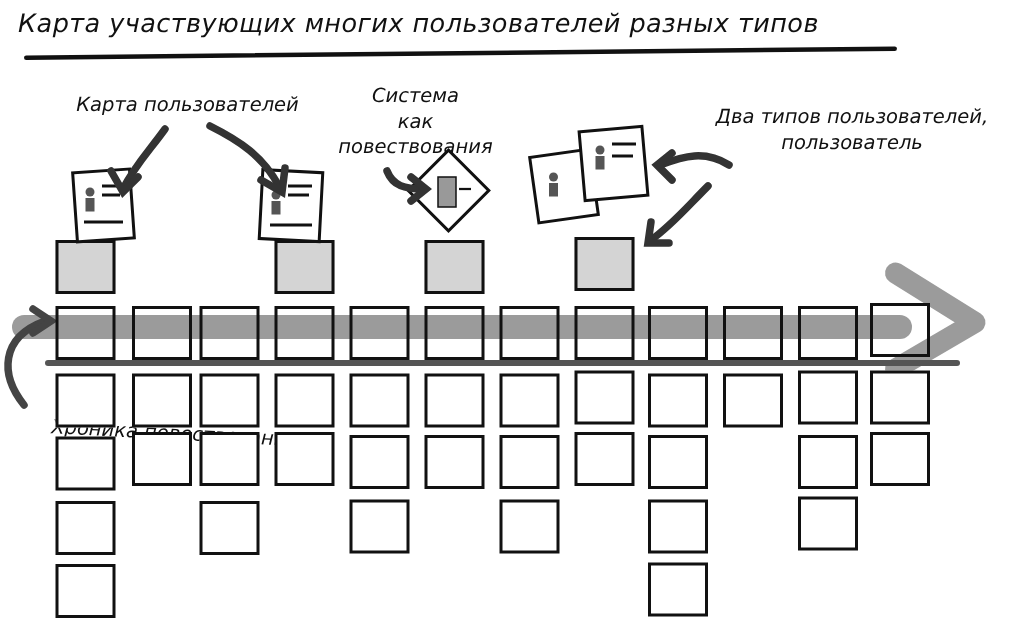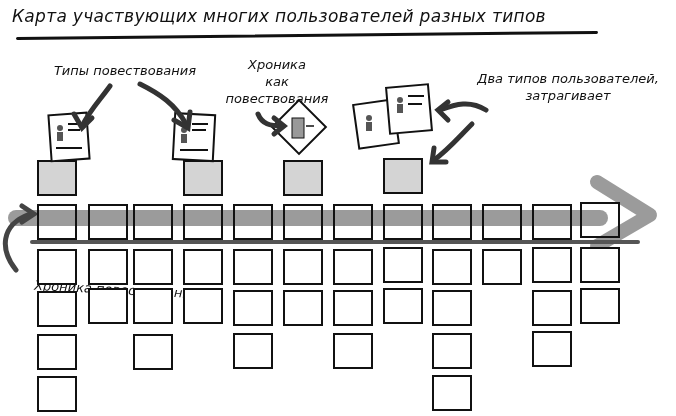--- a/index.html
+++ b/index.html
@@ -18,28 +18,28 @@
   .arrow-band { position: absolute; left: 8px; top: 210px; width: 600px; height: 16px; background: #8a8a8a; opacity: 0.85; border-radius: 8px; }
   svg { position: absolute; overflow: visible; }
   .persona { position: absolute; }
 </style>
 </head>
 <body>
 
 <div class="title">Карта участвующих многих пользователей разных типов</div>
 <div class="title-underline"></div>
 
-<div class="label" style="left:40px; top:62px; width:170px;">Типы повествования</div>
+<div class="label" style="left:40px; top:62px; width:170px;">Карта пользователей</div>
 <div class="label" style="left:212px; top:56px; width:130px;">
-  <div>Хроника</div>
+  <div>Система</div>
   <div>как повествования</div>
 </div>
 <div class="label" style="left:462px; top:70px; width:212px;">
   <div>Два типов пользователей,</div>
-  <div>затрагивает</div>
+  <div>пользователь</div>
 </div>
 <div class="label" style="left:34px; top:282px; width:200px; text-align:left; font-size:13px; transform:rotate(3deg); background:#fff;">Хроника повествования</div>
 
 <div class="arrow-band"></div>
 <svg style="left:595px; top:180px;" width="60" height="70">
   <path d="M2,2 L55,35 L2,66" fill="none" stroke="#8a8a8a" stroke-width="14" stroke-linecap="round" stroke-linejoin="round" opacity="0.85"></path>
 </svg>
 <div class="backbone-line"></div>
 
 <svg style="left:0; top:200px;" width="40" height="80">

